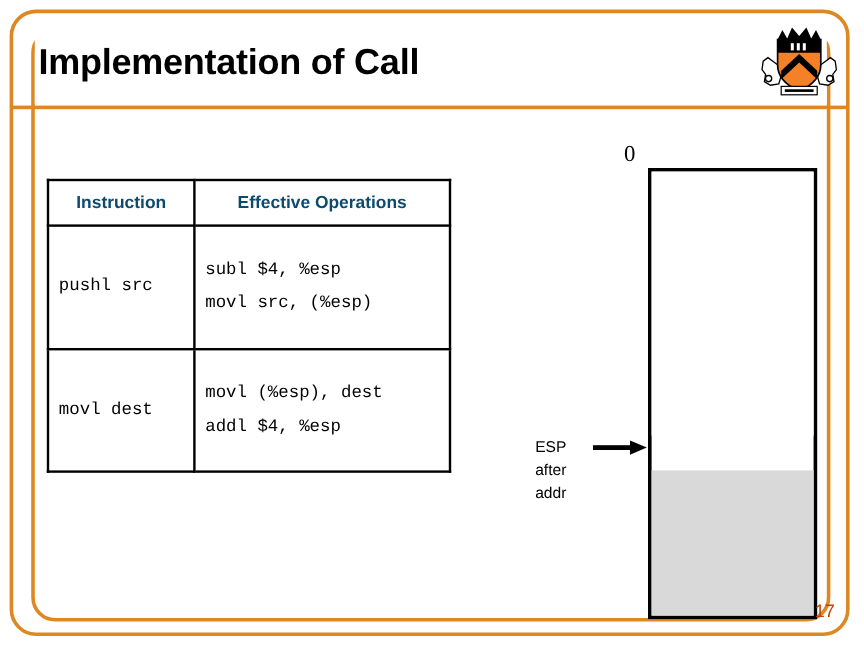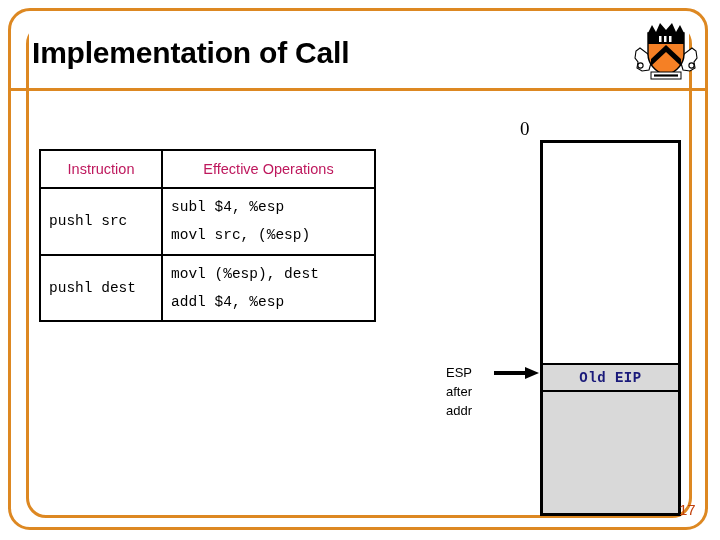--- a/index.html
+++ b/index.html
@@ -92,31 +92,31 @@
     table-layout: fixed;
   }
   .itable td, .itable th {
     border: 2px solid #000000;
     padding: 0;
     vertical-align: middle;
   }
   .itable th {
     font-family: "Liberation Sans", sans-serif;
     font-size: 14.5px;
-    font-weight: normal;
-    color: #be185d;
+    font-weight: bold;
+    color: #0c4a6e;
     height: 36px;
     text-align: center;
     padding: 0 8px;
   }
   .itable td {
     font-family: "Liberation Mono", monospace;
     font-size: 14.5px;
     color: #000000;
-    padding: 4px 8px;
+    padding: 22px 8px;
   }
   .col-instr { width: 122px; }
   .col-ops   { width: 213px; }
   .cell-instr { text-align: left; white-space: pre; }
   .cell-ops { text-align: left; white-space: pre; line-height: 1.95; }
   .cell-ops.tight { line-height: 1.35; }
   .row-highlight td { background: #ffff00; }
 
   
   .stack-box {
@@ -257,32 +257,31 @@
         <th>Effective Operations</th>
       </tr>
     </thead>
     <tbody>
       <tr>
         <td class="cell-instr">pushl src</td>
         <td class="cell-ops">subl $4, %esp
 movl src, (%esp)</td>
       </tr>
       <tr>
-        <td class="cell-instr">pushl dest</td>
+        <td class="cell-instr">movl dest</td>
         <td class="cell-ops">movl (%esp), dest
 addl $4, %esp</td>
       </tr>
     </tbody>
   </table>
 
   <div class="stack-zero">0</div>
 
   <div class="stack-box">
     <div class="stack-seg seg-free"></div>
-    <div class="stack-seg seg-oldeip">Old EIP</div>
     <div class="stack-seg seg-used"></div>
   </div>
 
   <div class="esp-label">
     <div>ESP</div>
     <div>after</div>
     <div>addr</div>
   </div>
 
   <div class="esp-arrow">

